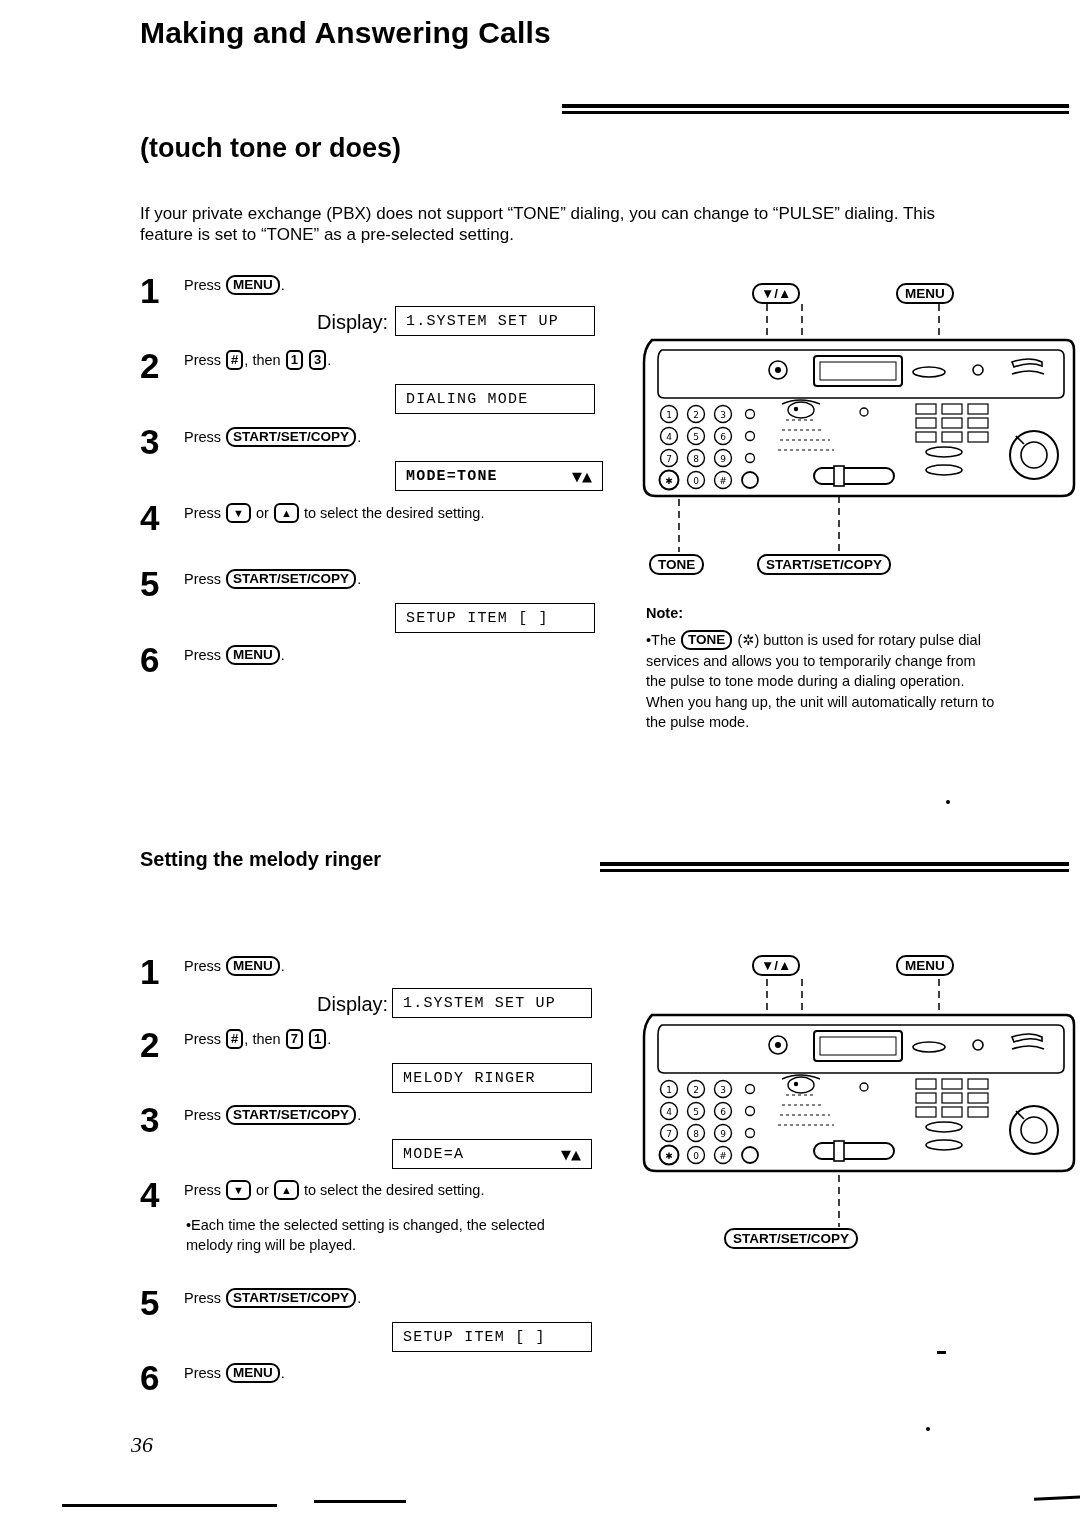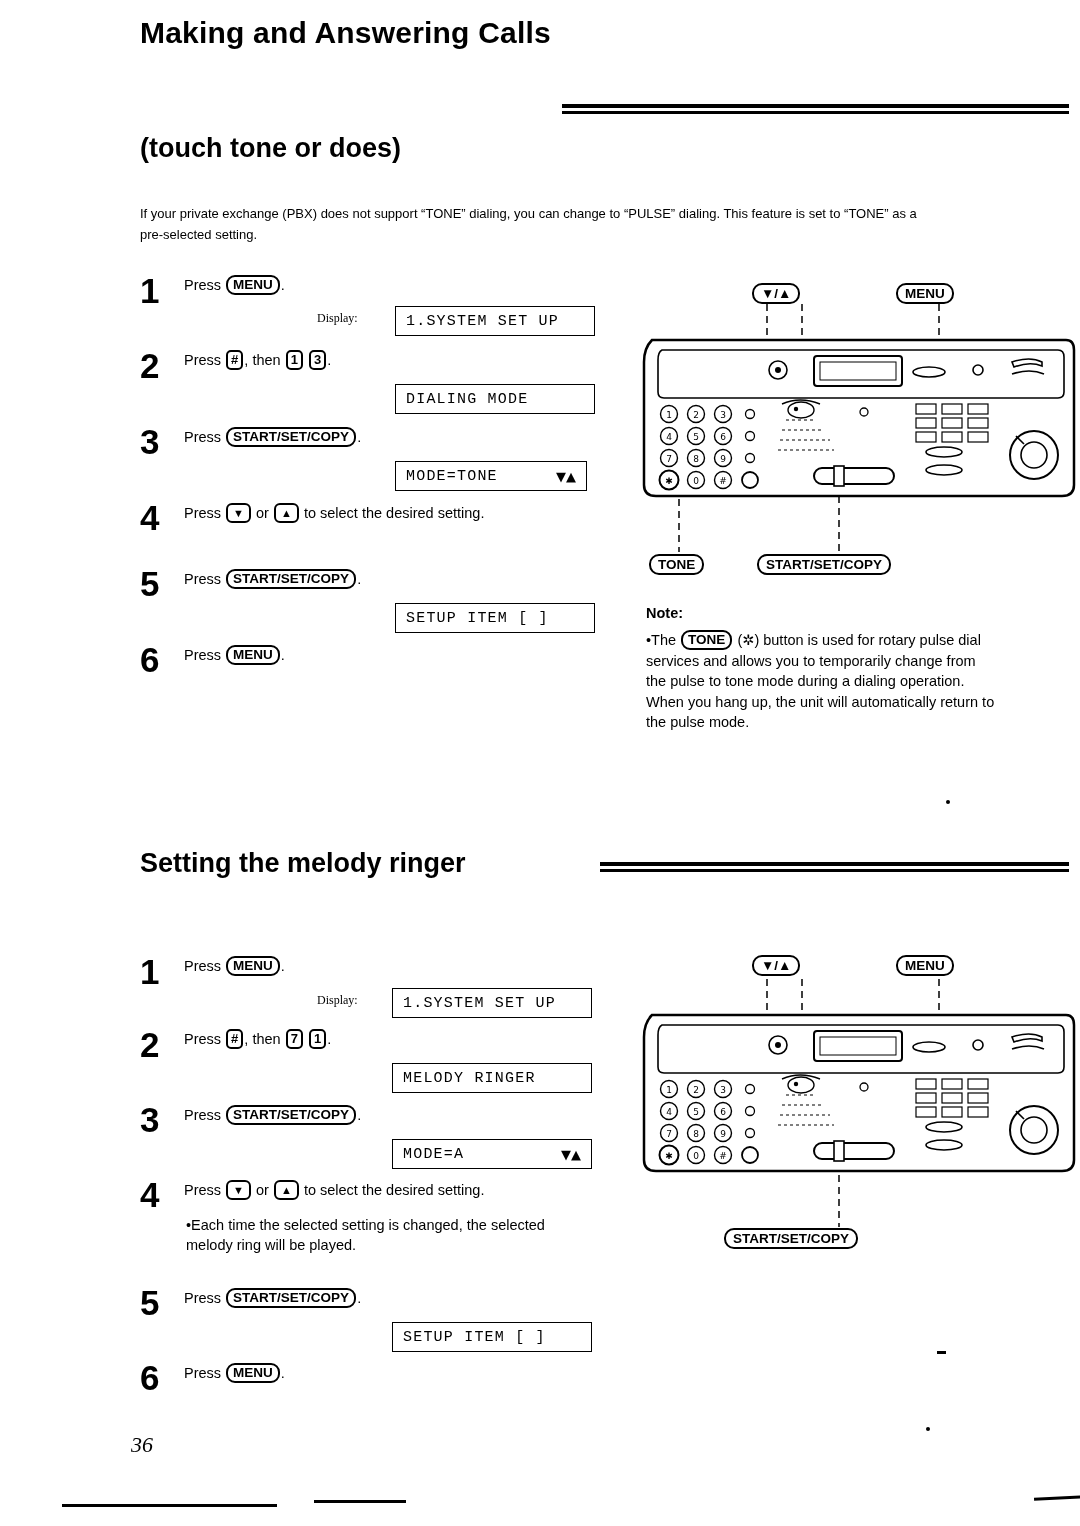--- a/index.html
+++ b/index.html
@@ -66,37 +66,37 @@
     width: 507px;
     height: 10px;
     border-top: 4px solid #000;
     border-bottom: 3px solid #000;
     box-sizing: border-box;
   }
 
   .sec2-head {
     left: 106px;
     top: 848px;
-    font-size: 27px;
+    font-size: 20px;
   }
   .rule-d2 {
     position: absolute;
     left: 566px;
     top: 862px;
     width: 469px;
     height: 10px;
     border-top: 4px solid #000;
     border-bottom: 3px solid #000;
     box-sizing: border-box;
   }
 
   
   .intro {
     position: absolute;
-    font-size: 13px;
+    font-size: 17px;
     line-height: 21px;
   }
   .intro1 { left: 106px; top: 203px; width: 800px; }
   .intro2 { left: 106px; top: 905px; width: 700px; }
 
   
   .stepnum {
     position: absolute;
     font-size: 35px;
     font-weight: bold;
@@ -150,22 +150,21 @@
   }
   .lcd .ar {
     float: right;
     font-family: "DejaVu Sans", sans-serif;
     font-size: 13px;
     letter-spacing: 0;
     line-height: 21px;
   }
   .displbl {
     position: absolute;
-    font-size: 12px;
-    font-family: Liberation Serif, serif;
+    font-size: 20px;
   }
 
   
   .note-title {
     position: absolute;
     font-size: 14.5px;
     font-weight: bold;
   }
   .note-body {
     position: absolute;
@@ -268,21 +267,21 @@
   </div>
   <div class="lcd" style="left:361px; top:384px; width:200px;">
     <span>DIALING MODE</span>
   </div>
 
   <div class="stepnum" style="left:106px; top:422px;">3</div>
   <div class="steptext" style="left:150px; top:427px;">
     <span>Press</span>
     <span class="keycap">START/SET/COPY</span><span>.</span>
   </div>
-  <div class="lcd" style="left:361px; top:461px; width:192px;">
+  <div class="lcd" style="left:361px; top:461px; width:208px;font-weight:bold;">
     <span>MODE=TONE</span>
     <span class="ar">▼▲</span>
   </div>
 
   <div class="stepnum" style="left:106px; top:498px;">4</div>
   <div class="steptext" style="left:150px; top:503px;">
     <span>Press</span>
     <span class="arrowcap">▼</span>
     <span>or</span>
     <span class="arrowcap">▲</span>

